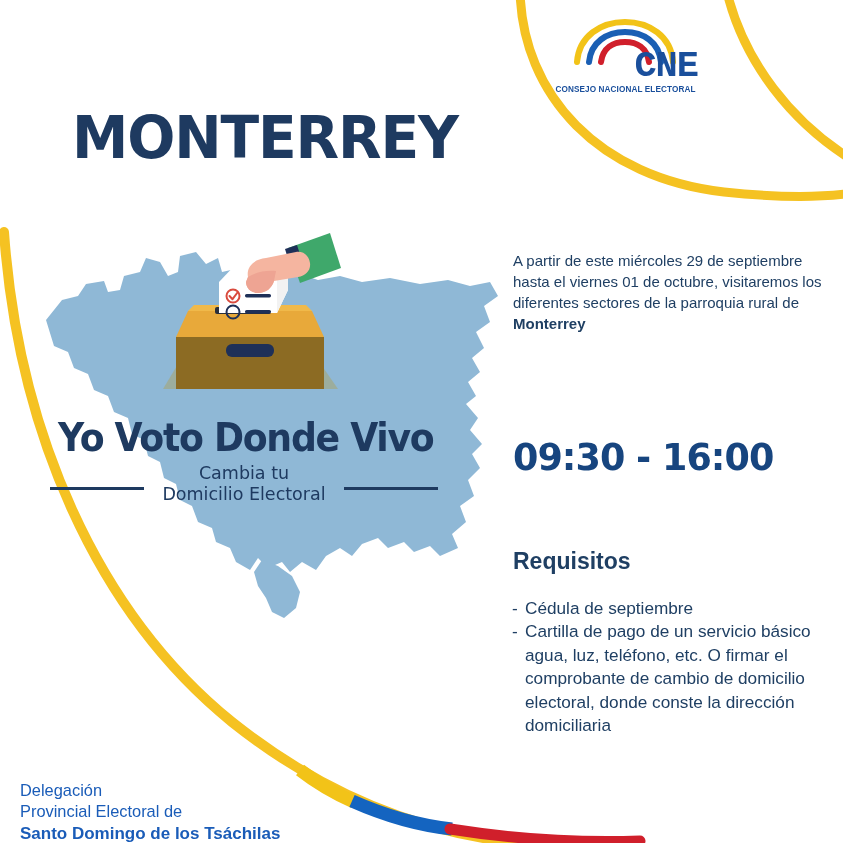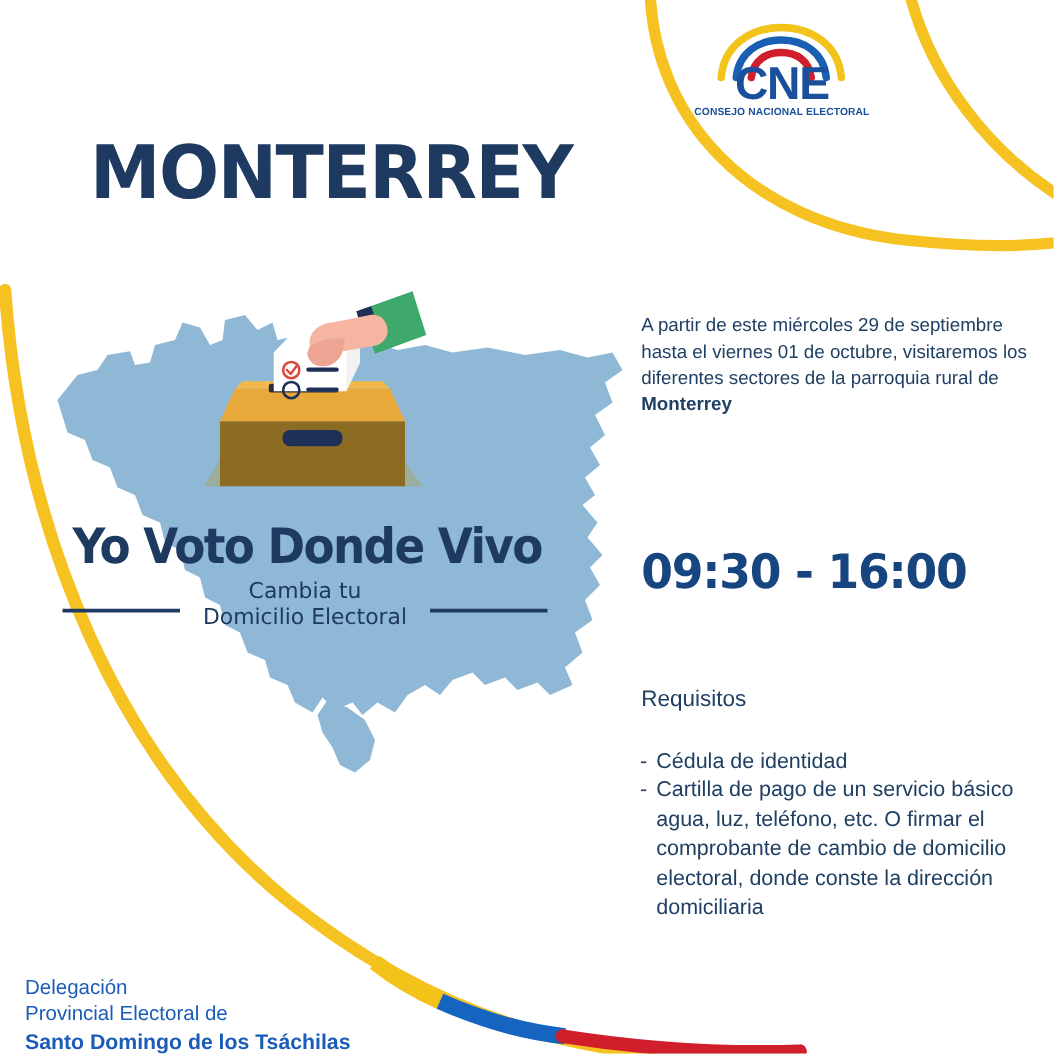--- a/index.html
+++ b/index.html
@@ -22,26 +22,27 @@
   #cne-logo{
     position:absolute;
     left:553px; top:18px;
     width:145px; height:82px;
     text-align:center;
   }
   #cne-logo svg{display:block;}
   #cne-wordmark{
     position:absolute;
     left:0; top:30px; width:145px;
-    font-family:Liberation Sans, sans-serif;
+    font-family:Liberation Mono, monospace;
     font-weight:bold;
     font-size:37px;
     letter-spacing:-1px;
     color:#1a4f9c;
     line-height:1;
+    text-align:right;
   }
   #cne-sub{
     position:absolute;
     left:0; top:68px; width:145px;
     font-family:"Liberation Sans", sans-serif;
     font-weight:bold;
     font-size:8.2px;
     letter-spacing:.1px;
     color:#1a4f9c;
     line-height:1;
@@ -126,22 +127,22 @@
     color:#17457f;
     line-height:1;
     white-space:nowrap;
     transform:scaleX(.96);
     transform-origin:left center;
   }
 
   #req-title{
     position:absolute;
     left:513px; top:550px;
-    font-weight:normal;
-    font-size:18px;
+    font-weight:bold;
+    font-size:23px;
     color:#1f3f63;
     line-height:1;
   }
   #req-list{
     position:absolute;
     left:512px; top:597px;
     width:330px;
     font-size:17.2px;
     line-height:1.36;
     color:#1f3f63;
@@ -280,21 +281,21 @@
     <span>A partir de este miércoles 29 de septiembre hasta el viernes 01 de octubre, visitaremos los diferentes sectores de la parroquia rural de</span>
     <span class="bold">Monterrey</span>
   </div>
 
   <div id="hours">09:30 - 16:00</div>
 
   <div id="req-title">Requisitos</div>
   <div id="req-list">
     <div class="req-item">
       <span class="req-dash">-</span>
-      <span class="req-text">Cédula de identidad</span>
+      <span class="req-text">Cédula de septiembre</span>
     </div>
     <div class="req-item">
       <span class="req-dash">-</span>
       <span class="req-text">Cartilla de pago de un servicio básico agua, luz, teléfono, etc. O firmar el comprobante de cambio de domicilio electoral, donde conste la dirección domiciliaria</span>
     </div>
   </div>
 
   <div id="delegation">
     <span>Delegación</span><br>
     <span>Provincial Electoral de</span>

